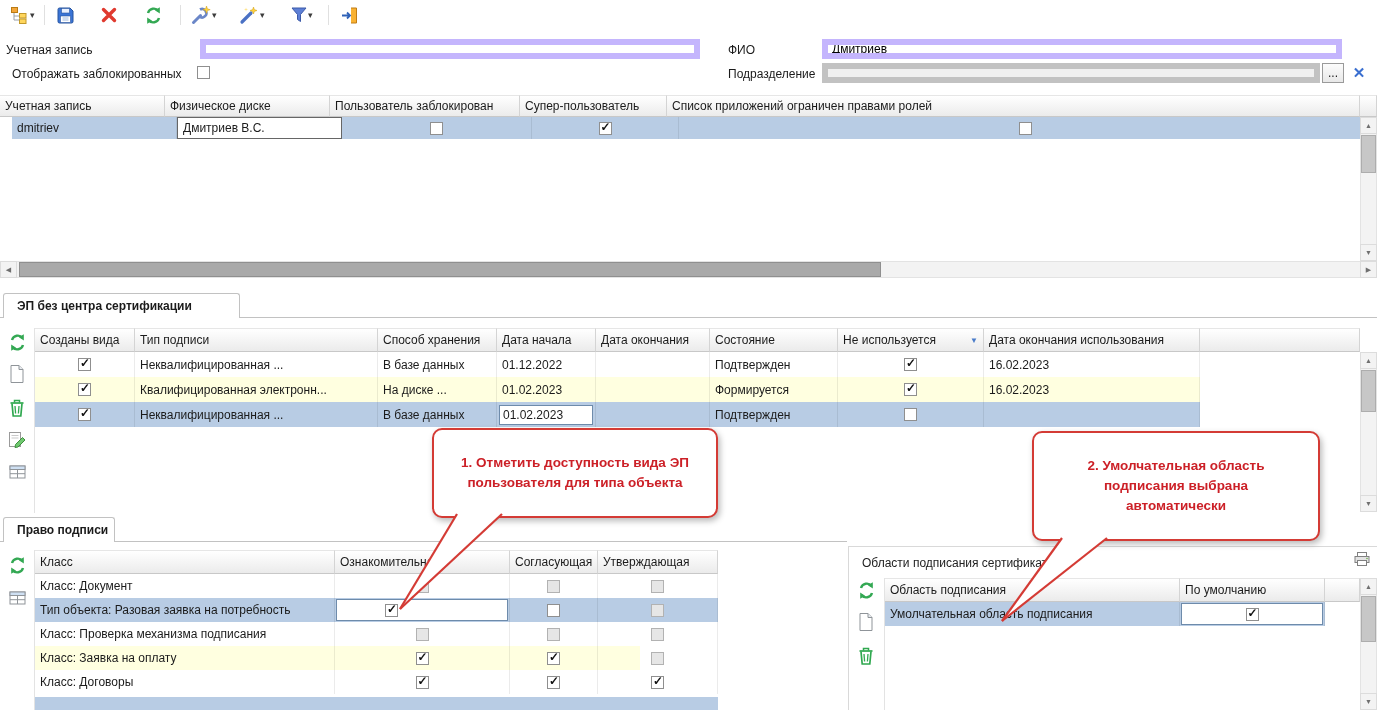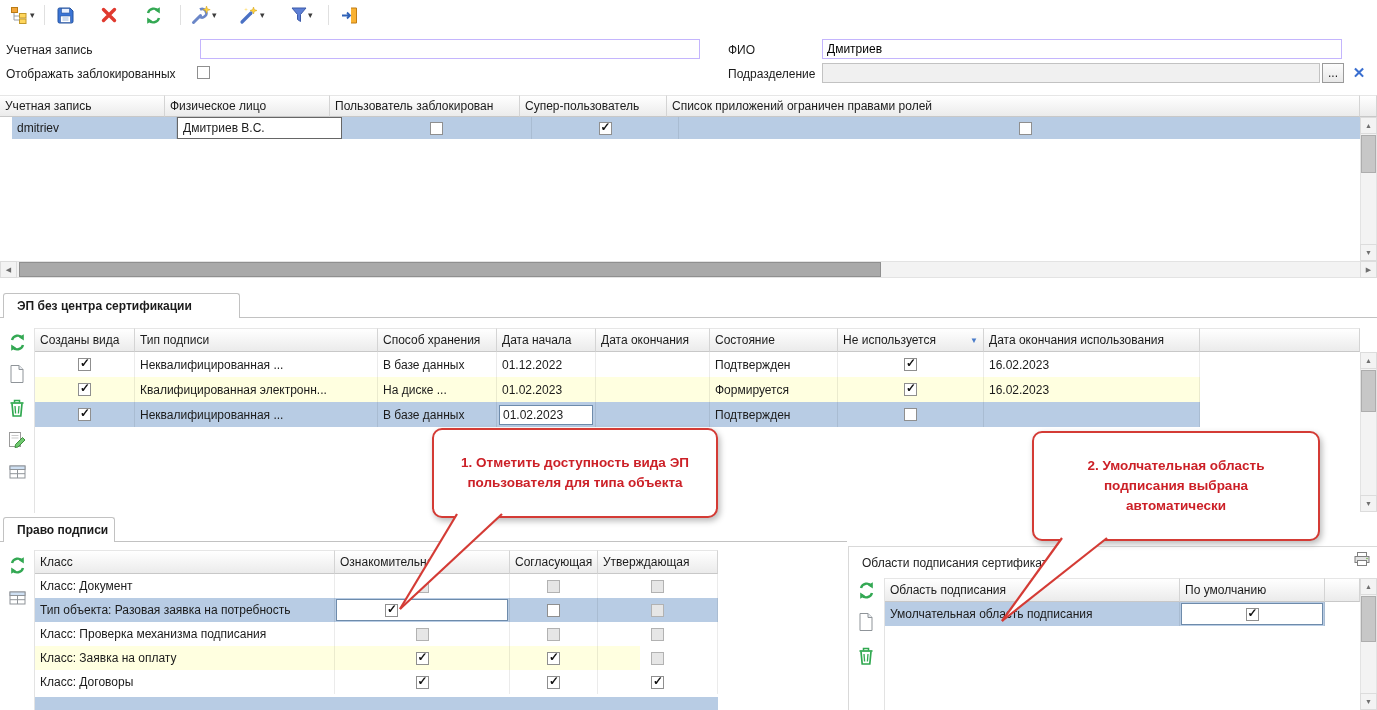--- a/index.html
+++ b/index.html
@@ -2,21 +2,21 @@
 <html><head>
 <meta charset="utf-8">
 <style>
   *{margin:0;padding:0;box-sizing:border-box}
   html,body{background:#fff}
   body{font-family:"Liberation Sans",sans-serif;font-size:12px;color:#1b1b1b}
   .app{position:relative;width:1377px;height:710px;background:#fff;overflow:hidden}
   .abs{position:absolute}
   .flex{display:flex}
   .lbl{white-space:nowrap;line-height:20px}
-  .inp{border:1px solid #c4b5fd;background:#fff;height:20px;font:12px "Liberation Sans",sans-serif;padding:0 4px;width:100%}
+  .inp{border:6px solid #c4b5fd;background:#fff;height:20px;font:12px "Liberation Sans",sans-serif;padding:0 4px;width:100%}
   .inp.disabled{background:#f0f0f0;border-color:#c2c2c2}
   .btn{border:1px solid #9a9a9a;background:linear-gradient(#fcfcfc,#e8e8e8);height:20px;font:12px "Liberation Sans",sans-serif;display:flex;align-items:center;justify-content:center;cursor:default}
   .hdr-cell{background:linear-gradient(#ffffff,#ebebeb);border-right:1px solid #d4d4d4;border-bottom:1px solid #c8c8c8;border-top:1px solid #e6e6e6;padding:0 5px;display:flex;align-items:center;white-space:nowrap;overflow:hidden;flex:none}
   .cell{padding:0 5px;display:flex;align-items:center;white-space:nowrap;overflow:hidden;border-right:1px solid rgba(0,0,0,0.08);flex:none;height:100%}
   .center{justify-content:center}
   .row-white{background:#fff}
   .row-yellow{background:#ffffe0}
   .row-sel{background:#b8cce4}
   .cb{width:13px;height:13px;border:1px solid #8f8f8f;background:#fff;position:relative;display:inline-block;flex:none}
   .cb.checked::before{content:"\2713";position:absolute;left:1px;top:-3px;font-size:12px;font-weight:bold;color:#111}
@@ -120,35 +120,35 @@
   
   <div class="abs lbl" style="left:6px;top:40px">Учетная запись</div>
   <div class="abs" style="left:200px;top:39px;width:500px;height:20px">
     <input class="inp" value="" style="">
   </div>
   <div class="abs lbl" style="left:728px;top:40px">ФИО</div>
   <div class="abs" style="left:822px;top:39px;width:520px;height:20px">
     <input class="inp" value="Дмитриев" style="">
   </div>
 
-  <div class="abs lbl" style="left:6px;top:64px">Отображать заблокированных</div>
+  <div class="abs lbl" style="left:12px;top:64px">Отображать заблокированных</div>
   <span class="abs cb" style="left:197px;top:66px"></span>
   <div class="abs lbl" style="left:728px;top:64px">Подразделение</div>
   <div class="abs" style="left:822px;top:63px;width:498px;height:20px">
     <input class="inp disabled" value="" style="">
   </div>
   <div class="abs btn" style="left:1322px;top:63px;width:22px">...</div>
   <div class="abs" style="left:1348px;top:62px;width:22px;height:22px;display:flex;align-items:center;justify-content:center">
     <span class="clear-x">✕</span>
   </div>
 
   
   <div class="abs flex" style="left:0;top:95px;width:1360px;height:22px">
     <div class="hdr-cell" style="width:165px">Учетная запись</div>
-    <div class="hdr-cell" style="width:165px">Физическое лицо</div>
+    <div class="hdr-cell" style="width:165px">Физическое диске</div>
     <div class="hdr-cell" style="width:190px">Пользователь заблокирован</div>
     <div class="hdr-cell" style="width:147px">Супер-пользователь</div>
     <div class="hdr-cell" style="width:693px">Список приложений ограничен правами ролей</div>
   </div>
   <div class="abs hdr-cell" style="left:1360px;top:95px;width:17px;height:22px"></div>
 
   <div class="abs flex row-sel" style="left:12px;top:117px;width:1360px;height:22px">
     <div class="cell" style="width:165px">dmitriev</div>
     <div class="cell editor" style="width:165px">Дмитриев  В.С.</div>
     <div class="cell center" style="width:190px">

